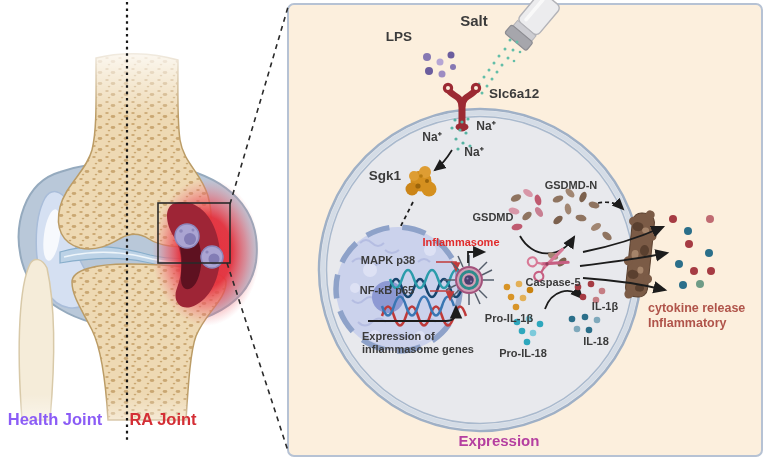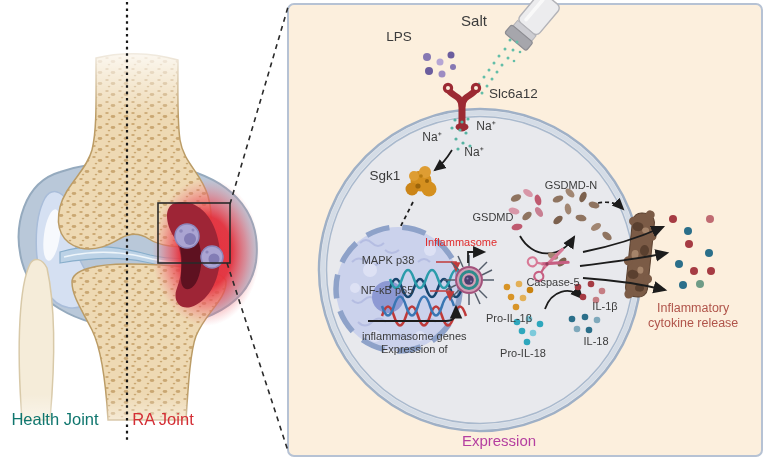--- a/index.html
+++ b/index.html
@@ -1,25 +1,25 @@
 <!DOCTYPE html>
 <html><head>
 <meta charset="utf-8">
 <style>
   html,body{margin:0;padding:0;background:#fff;}
   .canvas{position:relative;width:766px;height:462px;background:#ffffff;
           font-family:"Liberation Sans",sans-serif;overflow:hidden;}
   .art{position:absolute;left:0;top:0;}
-  .lbl{position:absolute;font-weight:400;color:#3b3b3b;white-space:nowrap;
-       transform:translate(-50%,-50%);line-height:1.18;text-align:center;}
+  .lbl{position:absolute;font-weight:700;color:#3b3b3b;white-space:nowrap;
+       transform:translate(-50%,-50%);line-height:1.18;}
   .lbl.la{transform:none;}
   .s10{font-size:12px}.s11{font-size:11px}.s115{font-size:11px}
   .s125{font-size:12.5px}.s14{font-size:13.5px}.s15{font-size:15px}.s16{font-size:16.5px}
   .c-red{color:#e02b2b}.c-brick{color:#b0544a}.c-mag{color:#b53fa0}
-  .c-teal{color:#0f766e}.c-rared{color:#d42e35}
+  .c-teal{color:#8b5cf6}.c-rared{color:#d42e35}
 </style>
 </head>
 <body>
 
 <div class="canvas">
 
 <svg class="art" width="766" height="462" viewBox="0 0 766 462">
   <defs>
     <marker id="ah" viewBox="0 0 8 8" refX="6.5" refY="4" markerWidth="7.5" markerHeight="7.5" orient="auto-start-reverse">
       <path d="M0,0.5 L7.8,4 L0,7.5 Z" fill="#1c1c1c"></path>
@@ -357,31 +357,31 @@
 <div class="lbl s14" style="left:399px;top:37px">LPS</div>
 <div class="lbl la s14" style="left:489px;top:86px">Slc6a12</div>
 <div class="lbl s10" style="left:486px;top:126px">Na⁺</div>
 <div class="lbl s10" style="left:432px;top:137px">Na⁺</div>
 <div class="lbl s10" style="left:474px;top:152px">Na⁺</div>
 <div class="lbl s14" style="left:385px;top:176px">Sgk1</div>
 <div class="lbl s115" style="left:388px;top:260px">MAPK p38</div>
 <div class="lbl s115" style="left:387px;top:290px">NF-κB p65</div>
 <div class="lbl s115 c-red" style="left:461px;top:242px">Inflammasome</div>
 <div class="lbl la s115" style="left:362px;top:330px">
+  <div>Expression of</div>
   <div>inflammasome genes</div>
-  <div>Expression of</div>
 </div>
 <div class="lbl s11" style="left:493px;top:217px">GSDMD</div>
 <div class="lbl s11" style="left:571px;top:185px">GSDMD-N</div>
 <div class="lbl s11" style="left:553px;top:282px">Caspase-5</div>
 <div class="lbl s11" style="left:509px;top:318px">Pro-IL-1β</div>
 <div class="lbl s11" style="left:523px;top:353px">Pro-IL-18</div>
 <div class="lbl s11" style="left:605px;top:306px">IL-1β</div>
 <div class="lbl s11" style="left:596px;top:341px">IL-18</div>
 <div class="lbl la s125 c-brick" style="left:648px;top:301px">
+  <div>cytokine release</div>
   <div>Inflammatory</div>
-  <div>cytokine release</div>
 </div>
 <div class="lbl s15 c-mag" style="left:499px;top:441px">Expression</div>
 <div class="lbl s16 c-teal" style="left:55px;top:420px">Health Joint</div>
 <div class="lbl s16 c-rared" style="left:163px;top:420px">RA Joint</div>
 
 </div>
 
 </body></html>

